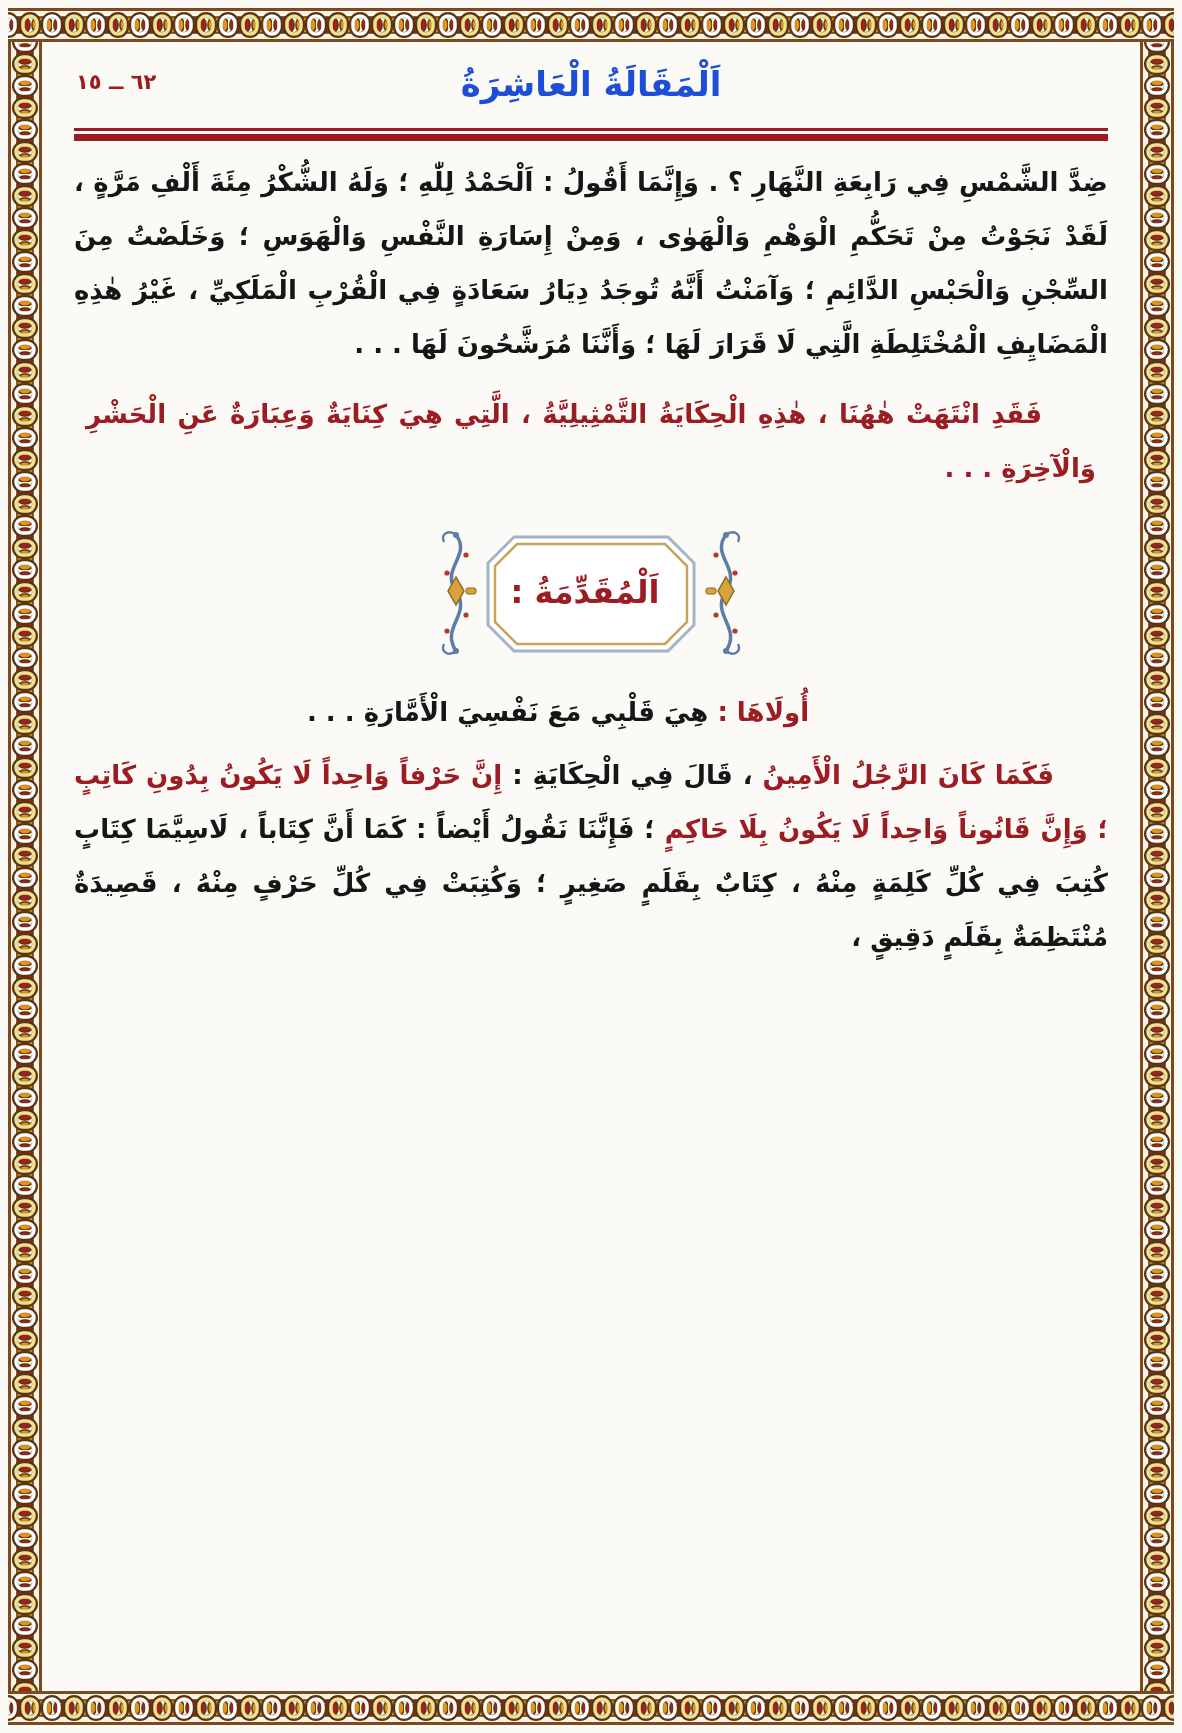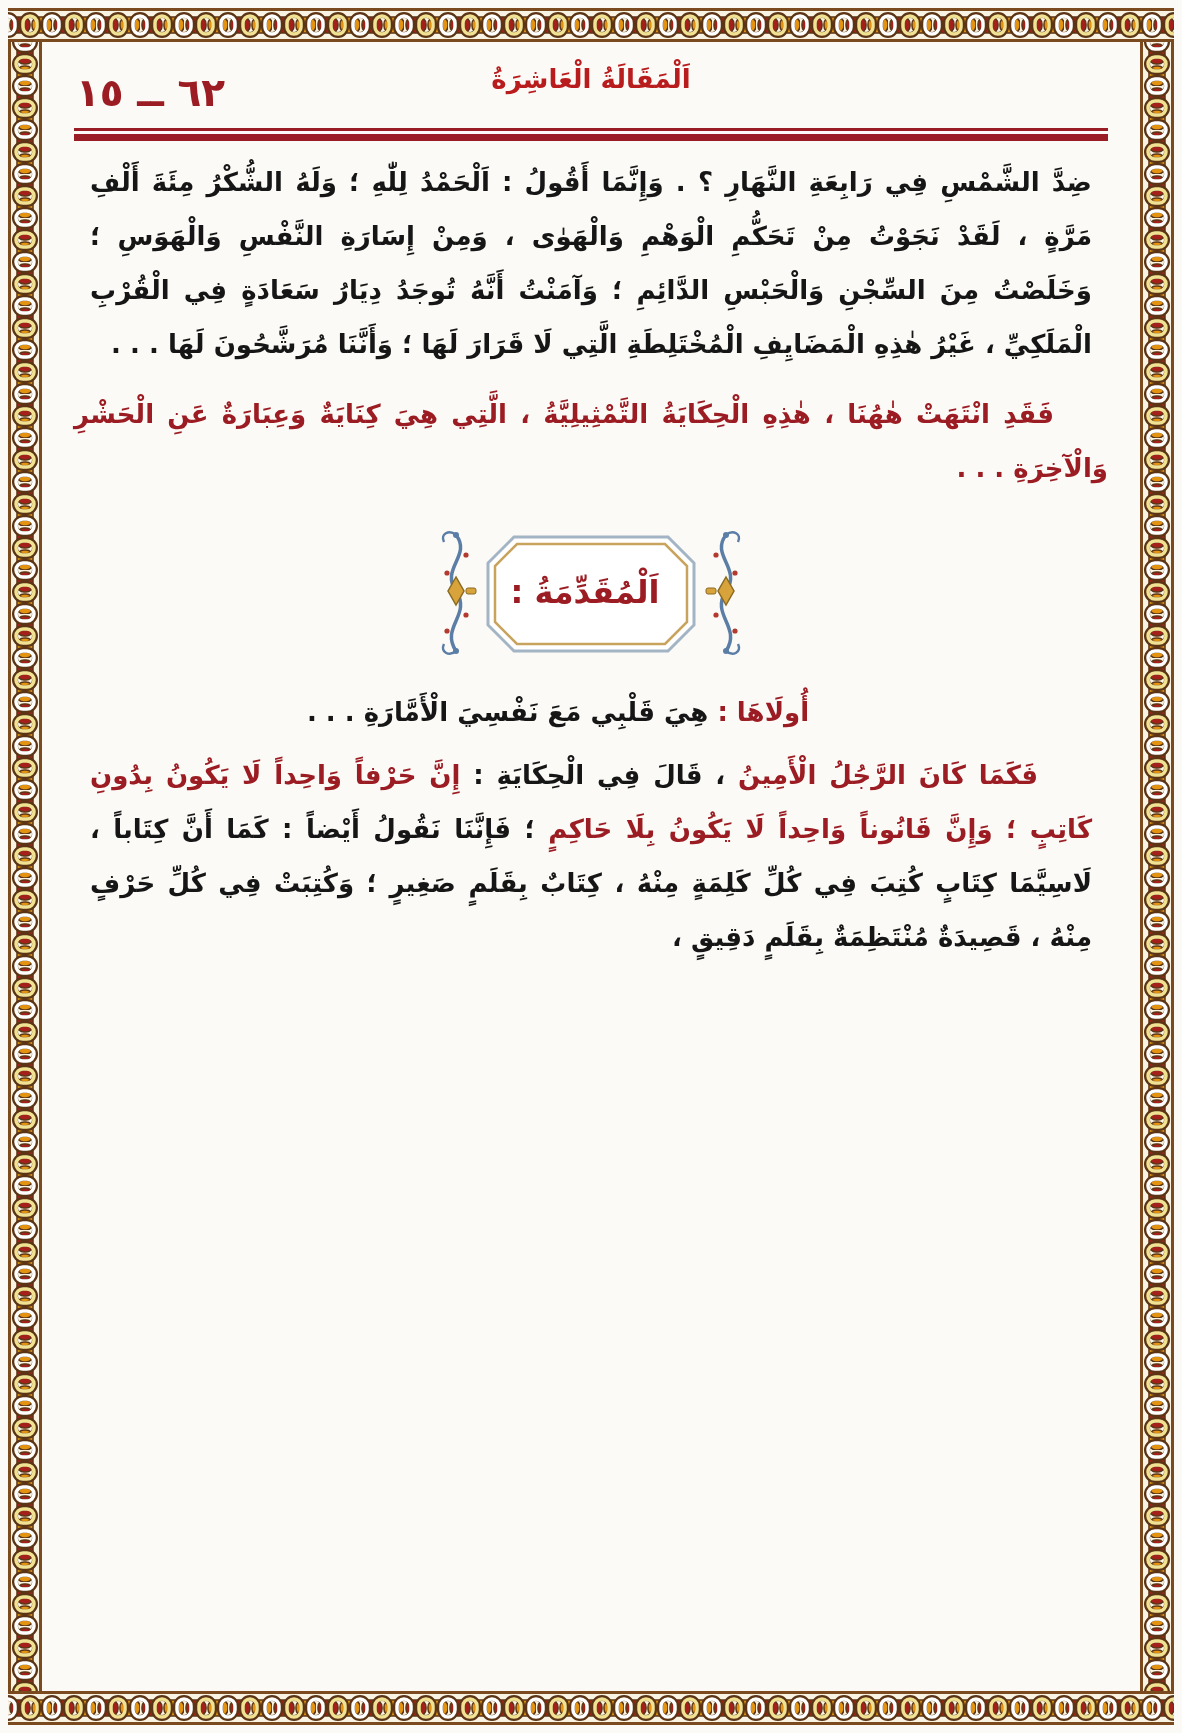--- a/index.html
+++ b/index.html
@@ -20,36 +20,36 @@
   
   .content{
     position:absolute;
     top:54px;right:74px;left:74px;bottom:50px;
     color:#161616;
   }
   .hdr{position:relative;height:64px;margin-top:6px;}
   .title{
     position:absolute;left:0;right:0;top:4px;
     text-align:center;
-    font-size:26px;font-weight:bold;color:#b91c1c;
+    font-size:34px;font-weight:bold;color:#1d4ed8;
   }
   .pagenum{
     position:absolute;left:2px;top:10px;
-    font-size:39px;font-weight:bold;color:#9B1C22;
+    font-size:21px;font-weight:bold;color:#9B1C22;
     direction:rtl;
   }
   .rule{
     height:3px;
     border-top:3px solid #9A1C24;
     border-bottom:7px solid #9A1C24;
     margin:4px 0 14px 0;
   }
   .bodytext{font-size:26px;line-height:54px;font-weight:bold;text-align:justify;}
-  .para{margin:6px 16px;}
-  .para.red-indent{color:#9B1C22;text-indent:54px;margin:16px 0;}
+  .para{margin:6px 0;}
+  .para.red-indent{color:#9B1C22;text-indent:54px;margin:16px 12px;}
   .para.indent{text-indent:54px;}
   .para.indent-sm{text-indent:26px;}
   .para.item{padding-right:66px;text-align:center;margin:9px 0;}
   .red{color:#9B1C22;}
   .black{color:#161616;}
   
   .cartouche-row{
     display:flex;justify-content:center;align-items:center;
     margin:20px 0 12px 0;height:158px;
   }

